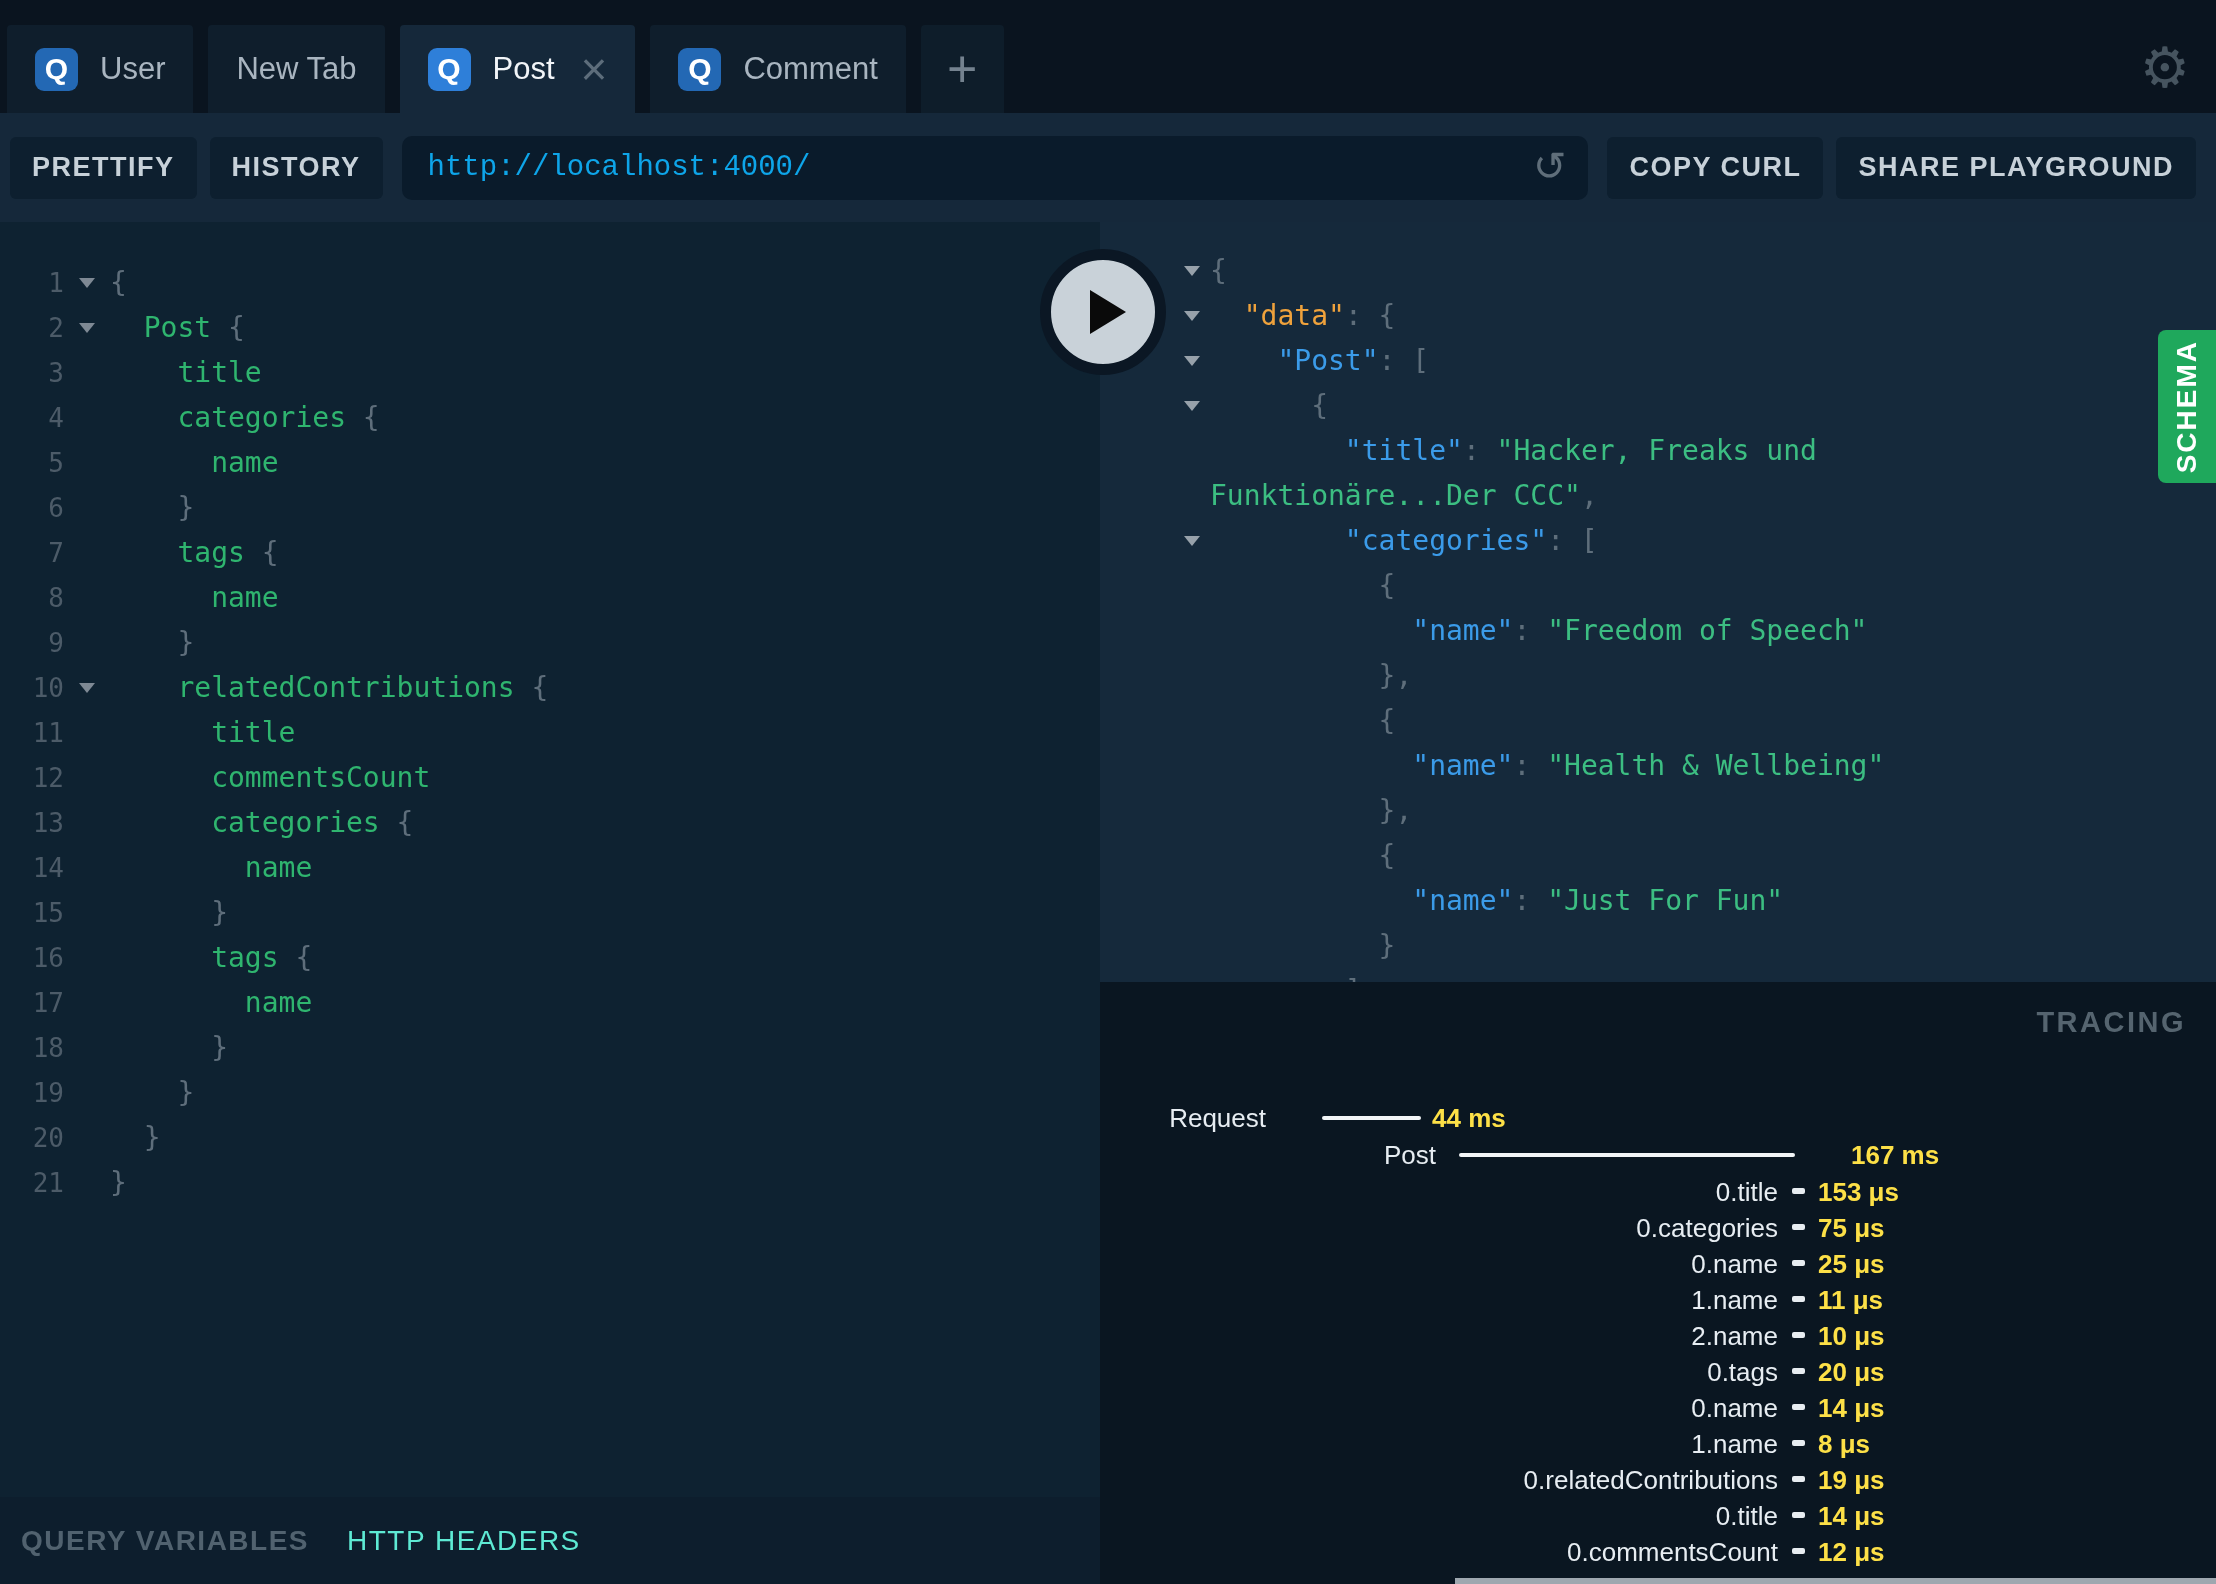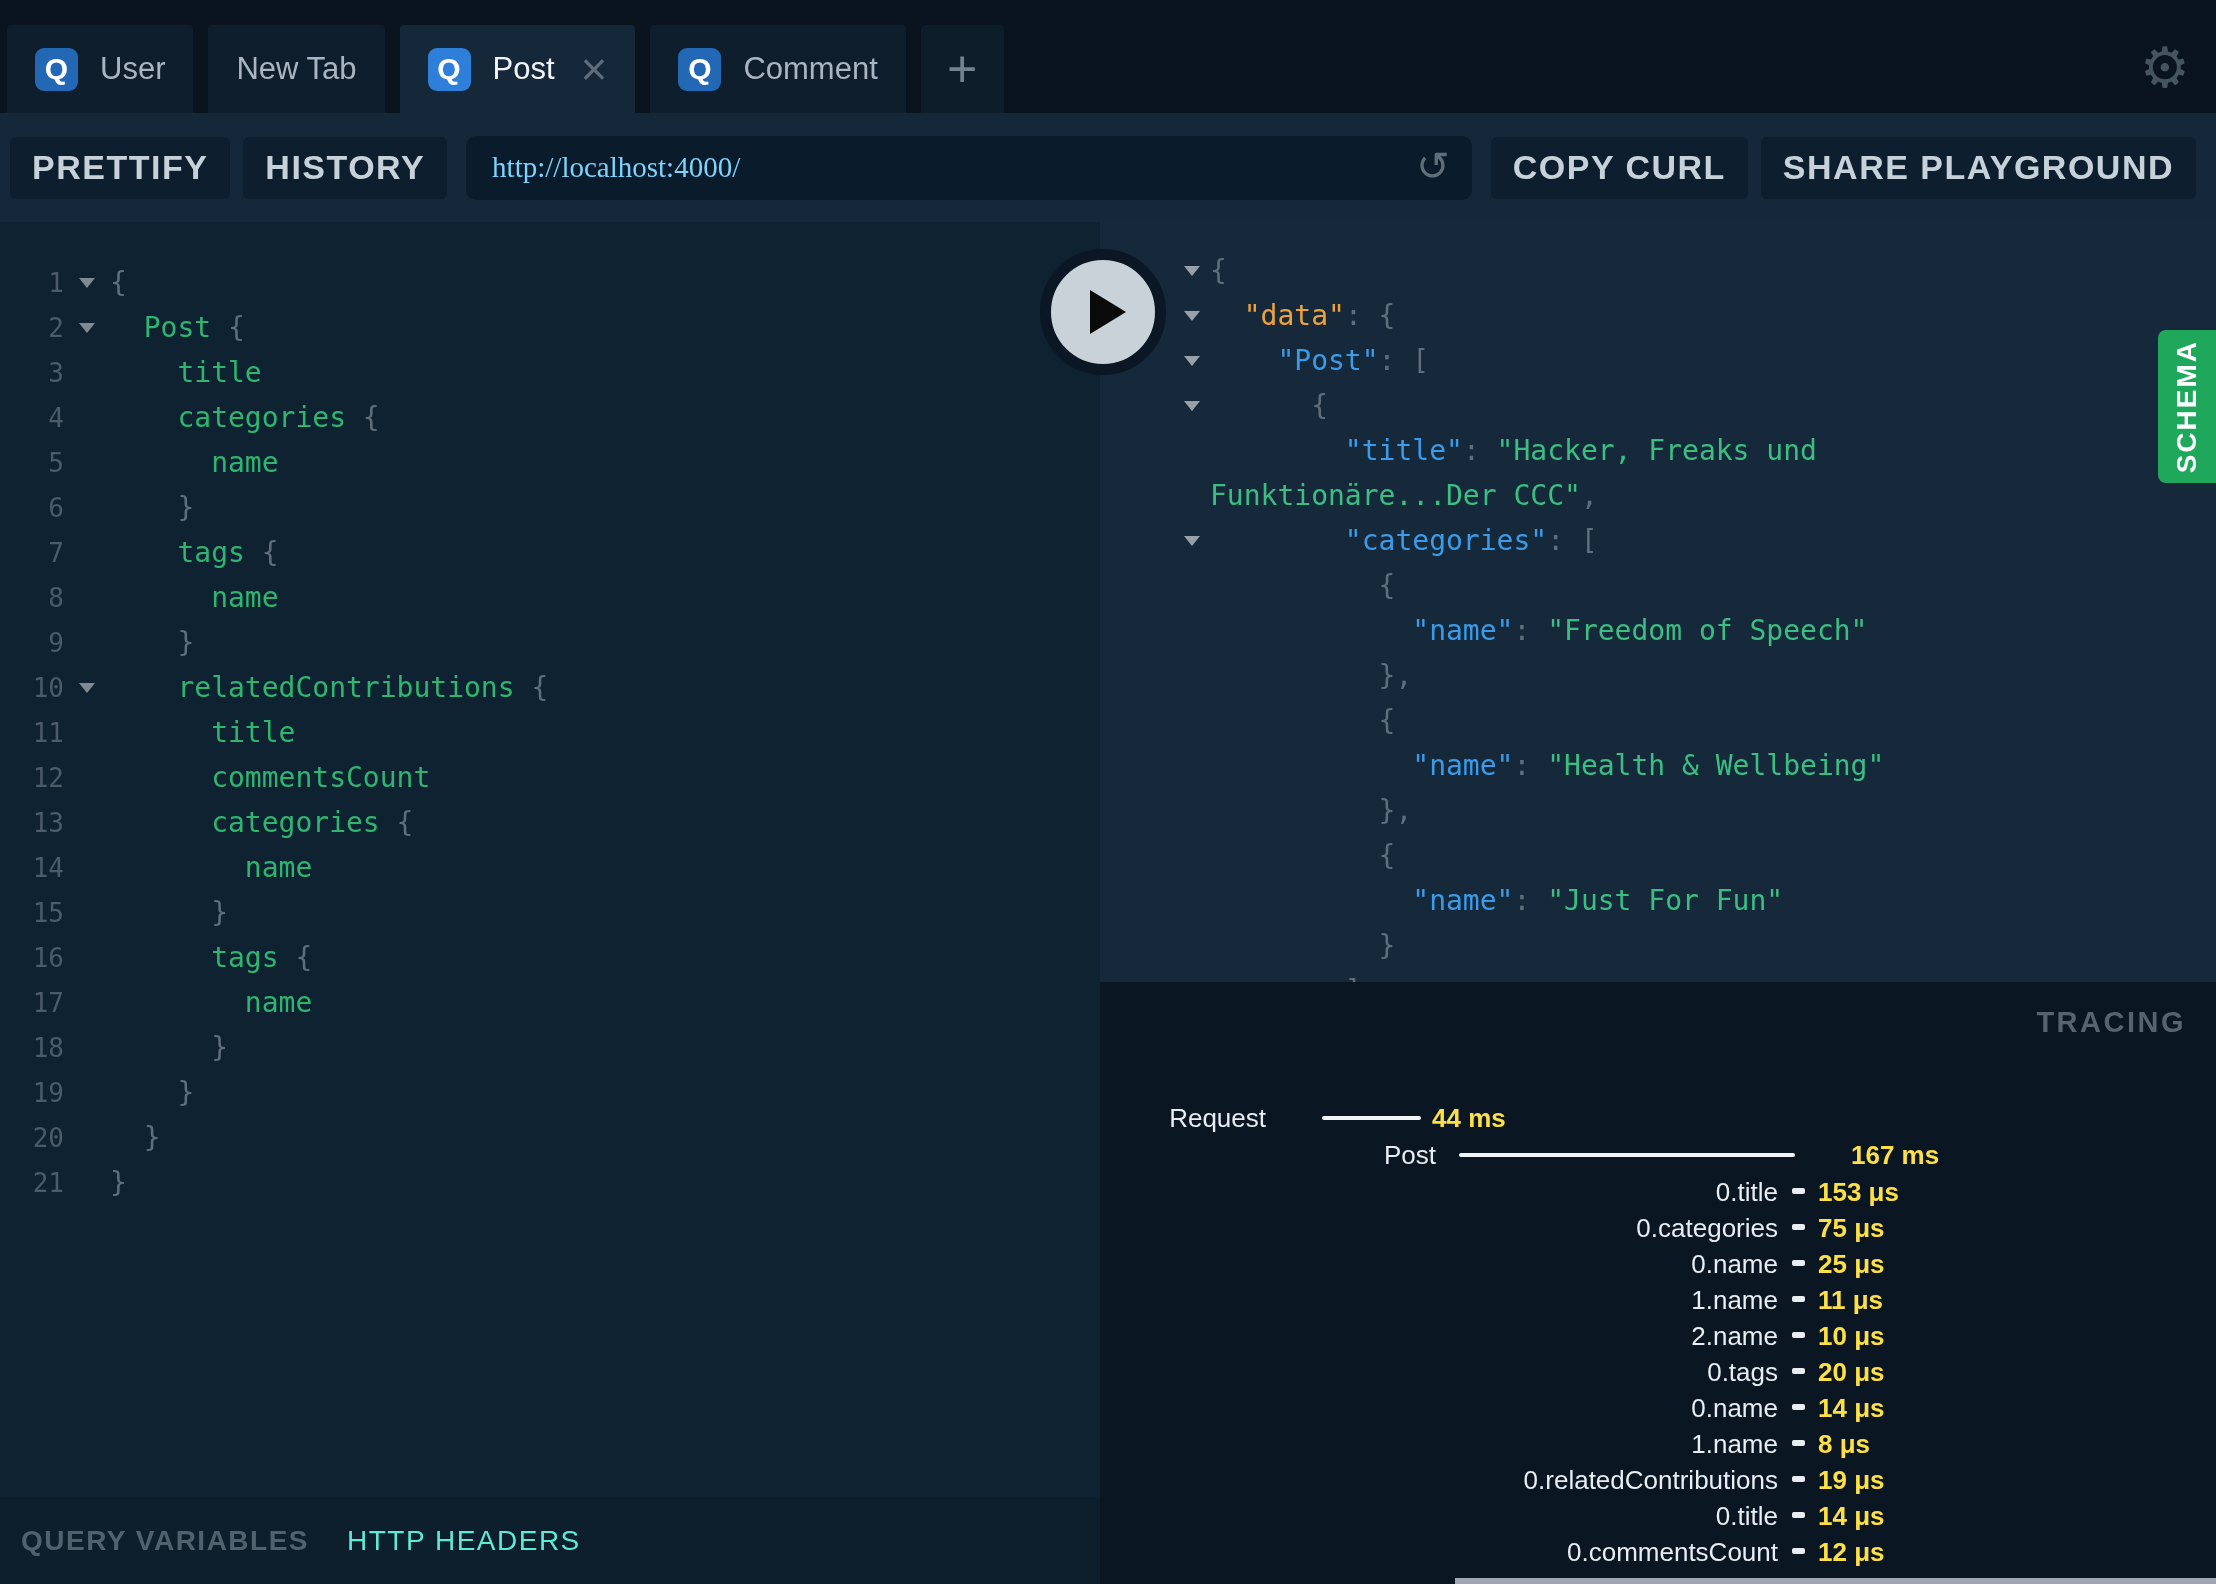--- a/index.html
+++ b/index.html
@@ -21,26 +21,26 @@
   .tab .close{font-size:46px;font-weight:300;color:#5D6D7B;line-height:1;margin-left:4px;}
   .tab.plus{width:83px;justify-content:center;padding:0;background:#0E1D2A;
             color:#74828F;font-size:52px;font-weight:300;}
   #gear{position:absolute;right:26px;top:40px;font-size:56px;color:#46545F;
         line-height:1;cursor:pointer;}
 
   
   #toolbar{position:absolute;left:0;top:113px;width:2216px;height:109px;background:#15283A;
            display:flex;align-items:center;padding:0 20px 0 10px;box-sizing:border-box;gap:13px;}
   .tbtn{height:62px;background:#0D1F2F;border-radius:6px;display:flex;align-items:center;
-        padding:0 22px;color:#C7D1D9;font-size:34px;font-weight:bold;letter-spacing:1.5px;
+        padding:0 22px;color:#C7D1D9;font-size:27px;font-weight:bold;letter-spacing:1.5px;
         cursor:pointer;flex:none;white-space:nowrap;}
   #urlwrap{flex:1;position:relative;height:64px;margin:0 6px;}
   #urlinput{width:100%;height:100%;box-sizing:border-box;background:#0A1B2B;border:none;
-        border-radius:10px;color:#7dd3fc;font-size:29px;padding:0 70px 0 26px;
-        font-family:Liberation Serif, serif;outline:none;}
+        border-radius:10px;color:#0ea5e9;font-size:29px;padding:0 70px 0 26px;
+        font-family:Liberation Mono, monospace;outline:none;}
   #reload{position:absolute;right:22px;top:50%;transform:translateY(-54%);font-size:40px;
           color:#5F6E7A;cursor:pointer;line-height:1;}
 
   
   #editor{position:absolute;left:0;top:222px;width:1100px;height:1275px;background:#0E2231;
           overflow:hidden;cursor:text;}
   #editor .code{padding-top:38px;}
   .eline{display:grid;grid-template-columns:64px 46px 1fr;height:45px;align-items:center;}
   .lnum{text-align:right;color:#4C5B68;font-size:26px;font-family:"DejaVu Sans Mono",monospace;}
   .efold{display:flex;justify-content:center;}

